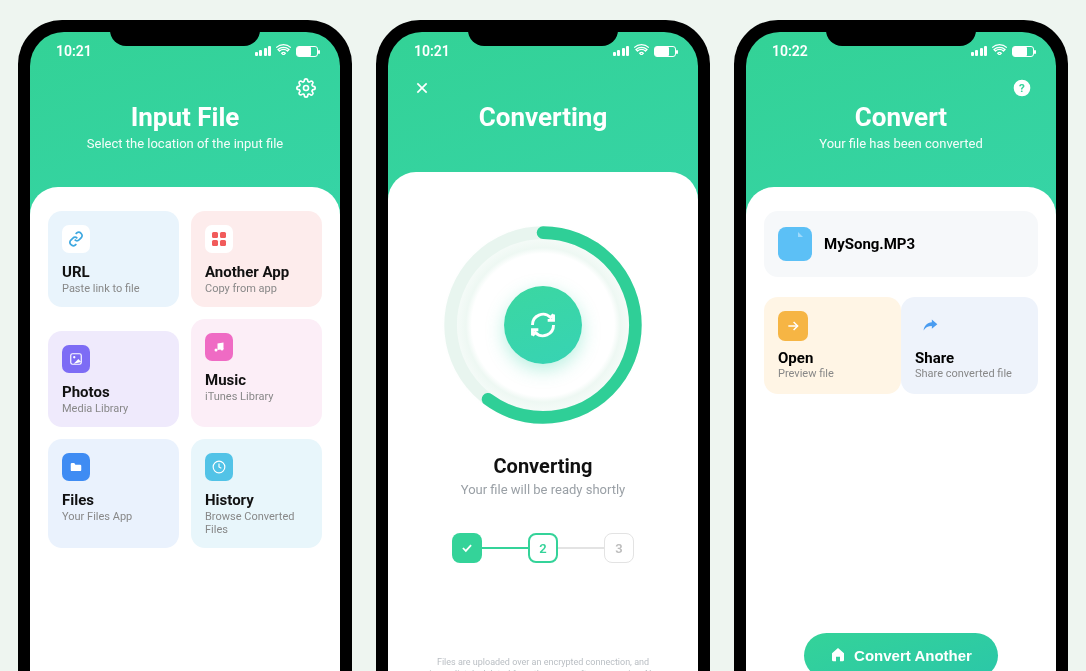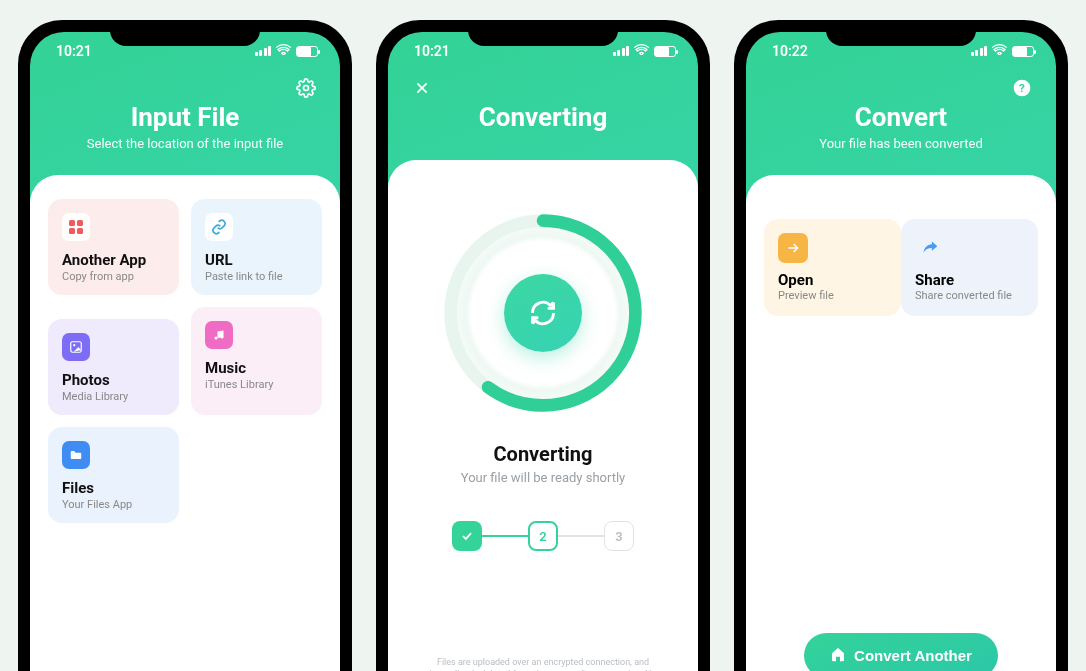--- a/index.html
+++ b/index.html
@@ -58,21 +58,21 @@
   .sig span:nth-child(3){height:8px;} .sig span:nth-child(4){height:10px;}
   .wifi { font-size:12px; }
   .batt { width:22px; height:11px; border:1.5px solid #fff; border-radius:3px; position:relative;}
   .batt::after { content:""; position:absolute; right:-3px; top:3px; width:2px; height:4px; background:#fff; border-radius:1px;}
   .batt-fill { background:#fff; height:100%; width:70%; border-radius:1px;}
   .top-action {
     display:flex; justify-content:flex-end; padding:4px 20px 0;
   }
   .top-action.left { justify-content:flex-start;}
   .icon-btn { width:28px; height:28px; display:flex; align-items:center; justify-content:center; cursor:pointer; color:#fff;}
-  .header { text-align:center; color:#fff; padding:0 20px 24px;}
+  .header { text-align:center; color:#fff; padding:0 20px 36px;}
   .header h1 { font-size:26px; font-weight:700; margin-bottom:4px;}
   .header p { font-size:13px; opacity:.95;}
   .content-card {
     flex:1; background:#fff; border-top-left-radius:28px; border-top-right-radius:28px;
     padding:24px 18px 10px; display:flex; flex-direction:column; overflow:hidden;
   }
   
   .grid { display:grid; grid-template-columns:1fr 1fr; gap:12px;}
   .tile { border-radius:14px; padding:14px 14px 12px; cursor:pointer;}
   .tile .ticon { width:28px; height:28px; border-radius:7px; display:flex; align-items:center; justify-content:center; margin-bottom:10px; font-size:15px;}
@@ -157,42 +157,42 @@
             <path d="M19.4 15a1.7 1.7 0 00.34 1.87l.06.06a2 2 0 11-2.83 2.83l-.06-.06a1.7 1.7 0 00-1.87-.34 1.7 1.7 0 00-1 1.55V21a2 2 0 01-4 0v-.09a1.7 1.7 0 00-1-1.55 1.7 1.7 0 00-1.87.34l-.06.06a2 2 0 11-2.83-2.83l.06-.06a1.7 1.7 0 00.34-1.87 1.7 1.7 0 00-1.55-1H3a2 2 0 010-4h.09a1.7 1.7 0 001.55-1 1.7 1.7 0 00-.34-1.87l-.06-.06a2 2 0 112.83-2.83l.06.06a1.7 1.7 0 001.87.34H9a1.7 1.7 0 001-1.55V3a2 2 0 014 0v.09a1.7 1.7 0 001 1.55 1.7 1.7 0 001.87-.34l.06-.06a2 2 0 112.83 2.83l-.06.06a1.7 1.7 0 00-.34 1.87V9a1.7 1.7 0 001.55 1H21a2 2 0 010 4h-.09a1.7 1.7 0 00-1.55 1z"></path>
           </svg>
       </div>
     </div>
     <div class="header">
       <h1>Input File</h1>
       <p>Select the location of the input file</p>
     </div>
     <div class="content-card">
       <div class="grid">
+        <div class="tile tile-blue1">
+          <div class="ticon ico-link">
+            <svg width="16" height="16" viewBox="0 0 24 24" fill="none" stroke="#3fa8e0" stroke-width="2.5">
+                <path d="M10 13a5 5 0 007 0l3-3a5 5 0 00-7-7l-1.5 1.5"></path>
+                <path d="M14 11a5 5 0 00-7 0l-3 3a5 5 0 007 7l1.5-1.5"></path>
+              </svg>
+          </div>
+          <div class="title">URL</div>
+          <div class="sub">Paste link to file</div>
+        </div>
         <div class="tile tile-pink">
           <div class="ticon ico-grid">
             <svg width="16" height="16" viewBox="0 0 16 16">
                 <rect x="1" y="1" width="6" height="6" rx="1.5" fill="#f15b5b"></rect>
                 <rect x="9" y="1" width="6" height="6" rx="1.5" fill="#f15b5b"></rect>
                 <rect x="1" y="9" width="6" height="6" rx="1.5" fill="#f15b5b"></rect>
                 <rect x="9" y="9" width="6" height="6" rx="1.5" fill="#f15b5b"></rect>
               </svg>
           </div>
           <div class="title">Another App</div>
           <div class="sub">Copy from app</div>
         </div>
-        <div class="tile tile-blue1">
-          <div class="ticon ico-link">
-            <svg width="16" height="16" viewBox="0 0 24 24" fill="none" stroke="#3fa8e0" stroke-width="2.5">
-                <path d="M10 13a5 5 0 007 0l3-3a5 5 0 00-7-7l-1.5 1.5"></path>
-                <path d="M14 11a5 5 0 00-7 0l-3 3a5 5 0 007 7l1.5-1.5"></path>
-              </svg>
-          </div>
-          <div class="title">URL</div>
-          <div class="sub">Paste link to file</div>
-        </div>
         <div class="tile tile-lav">
           <div class="ticon ico-img">
             <svg width="14" height="14" viewBox="0 0 24 24" fill="#fff">
                 <rect x="3" y="3" width="18" height="18" rx="3" fill="none" stroke="#fff" stroke-width="2"></rect>
                 <circle cx="9" cy="9" r="2"></circle>
                 <path d="M21 17l-5-5-8 8"></path>
               </svg>
           </div>
           <div class="title">Photos</div>
           <div class="sub">Media Library</div>
@@ -209,20 +209,30 @@
           <div class="sub">iTunes Library</div>
         </div>
         <div class="tile tile-blue2">
           <div class="ticon ico-files">
             <svg width="14" height="14" viewBox="0 0 24 24" fill="#fff">
                 <path d="M3 7a2 2 0 012-2h4l2 3h8a2 2 0 012 2v7a2 2 0 01-2 2H5a2 2 0 01-2-2V7z"></path>
               </svg>
           </div>
           <div class="title">Files</div>
           <div class="sub">Your Files App</div>
+        </div>
+        <div class="tile tile-cyan">
+          <div class="ticon ico-hist">
+            <svg width="14" height="14" viewBox="0 0 24 24" fill="none" stroke="#fff" stroke-width="2">
+                <circle cx="12" cy="12" r="10"></circle>
+                <polyline points="12 6 12 12 16 14"></polyline>
+              </svg>
+          </div>
+          <div class="title">History</div>
+          <div class="sub">Browse Converted Files</div>
         </div>
       </div>
     </div>
   </div>
 </div>
 
 <div class="phone">
   <div class="notch"></div>
   <div class="screen">
     <div class="status-bar">
@@ -323,20 +333,29 @@
             <circle cx="12" cy="12" r="10"></circle>
             <text x="12" y="17" text-anchor="middle" font-size="14" font-weight="700" fill="#34d399">?</text>
           </svg>
       </div>
     </div>
     <div class="header">
       <h1>Convert</h1>
       <p>Your file has been converted</p>
     </div>
     <div class="content-card">
+      <div class="file-row">
+        <div class="file-ico">
+          <svg width="20" height="24" viewBox="0 0 20 24">
+              <path d="M3 0h10l5 5v17a2 2 0 01-2 2H3a2 2 0 01-2-2V2a2 2 0 012-2z" fill="#5cc0f6"></path>
+              <path d="M13 0v5h5" fill="#9edafb"></path>
+            </svg>
+        </div>
+        <div class="file-name">MySong.MP3</div>
+      </div>
       <div class="actions">
         <div class="action-tile act-yel">
           <div class="aicon" style="background:#f6b544;">
             <svg width="14" height="14" viewBox="0 0 24 24" fill="none" stroke="#fff" stroke-width="2.5">
                 <polyline points="13 5 20 12 13 19"></polyline>
                 <line x1="4" y1="12" x2="20" y2="12"></line>
               </svg>
           </div>
           <div class="atitle">Open</div>
           <div class="asub">Preview file</div>

